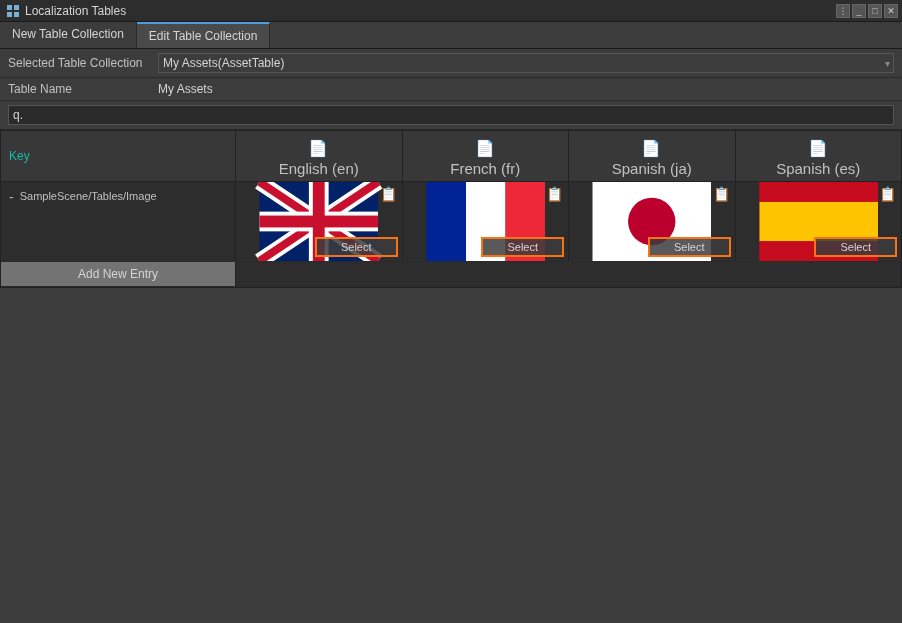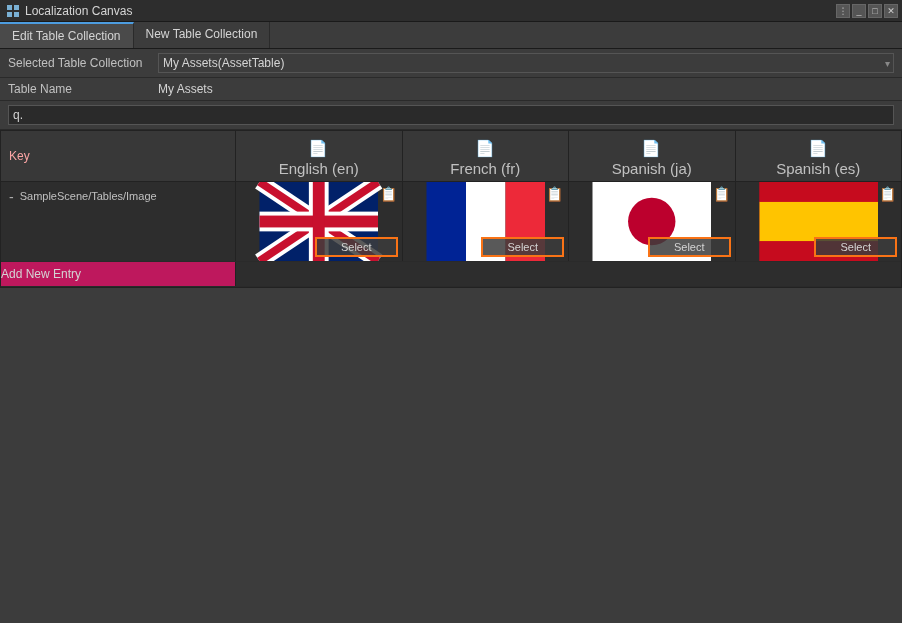--- a/index.html
+++ b/index.html
@@ -142,21 +142,21 @@
       display: flex;
       background: #383838;
       border-bottom: 1px solid #222;
       min-height: 26px;
     }
     .col-key-header {
       width: 235px;
       min-width: 235px;
       padding: 18px 8px;
       font-size: 12px;
-      color: #fca5a5;
+      color: #14b8a6;
       border-right: 1px solid #222;
       display: flex;
       align-items: flex-end;
     }
     .col-lang-header {
       flex: 1;
       display: flex;
       flex-direction: column;
       align-items: center;
       justify-content: flex-end;
@@ -225,25 +225,25 @@
       top: 4px;
       right: 4px;
       color: #7ab0d4;
       font-size: 14px;
       cursor: pointer;
       z-index: 10;
     }
 
     
     .add-entry-btn {
-      background: #be185d;
+      background: #737373;
       border: none;
       color: #d4d4d4;
       padding: 5px 0;
-      text-align: left;
+      text-align: center;
       cursor: pointer;
       font-size: 12px;
       width: 235px;
       border-right: 1px solid #222;
     }
 
     .table-bottom-row {
       display: flex;
       border-bottom: 1px solid #2a2a2a;
     }
@@ -258,32 +258,32 @@
 
 <div class="title-bar">
   <span class="title-bar-icon">
     <svg width="14" height="14" viewBox="0 0 14 14">
       <rect x="1" y="1" width="5" height="5" fill="#7ab0d4"></rect>
       <rect x="8" y="1" width="5" height="5" fill="#7ab0d4"></rect>
       <rect x="1" y="8" width="5" height="5" fill="#7ab0d4"></rect>
       <rect x="8" y="8" width="5" height="5" fill="#7ab0d4"></rect>
     </svg>
   </span>
-  <span class="title-bar-title">Localization Canvas</span>
+  <span class="title-bar-title">Localization Tables</span>
   <div class="title-bar-controls">
     <div class="title-btn">⋮</div>
     <div class="title-btn">_</div>
     <div class="title-btn">□</div>
     <div class="title-btn">✕</div>
   </div>
 </div>
 
 <div class="tabs">
+  <div class="tab">New Table Collection</div>
   <div class="tab active">Edit Table Collection</div>
-  <div class="tab">New Table Collection</div>
 </div>
 
 <div class="form-row">
   <span class="form-label">Selected Table Collection</span>
   <div class="form-value dropdown-wrapper">
     <select>
       <option>My Assets(AssetTable)</option>
     </select>
     <span class="dropdown-arrow">▾</span>
   </div>

